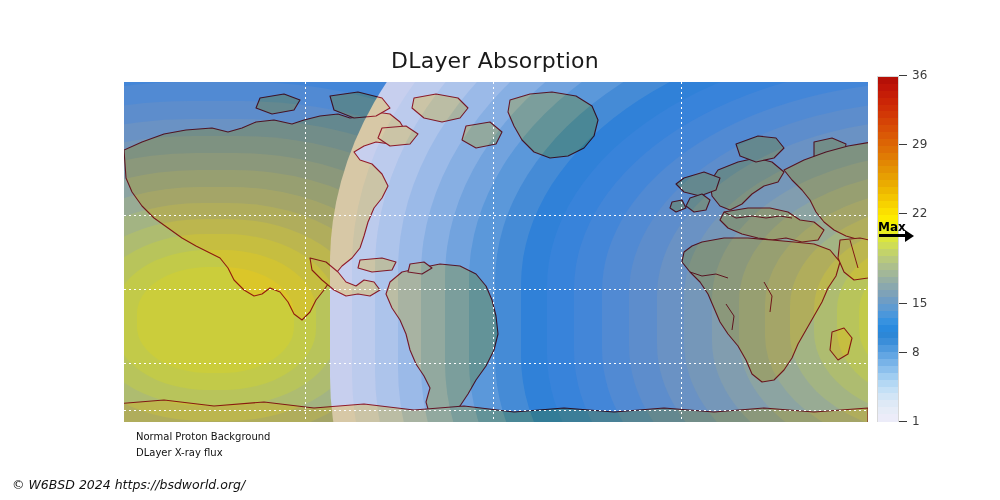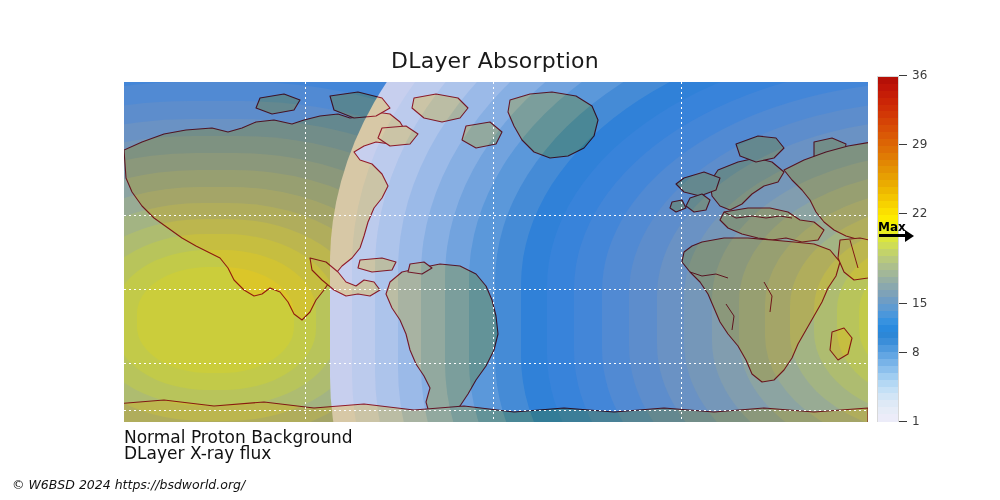--- a/index.html
+++ b/index.html
@@ -50,21 +50,21 @@
     display:flex;align-items:center;justify-content:center;
     font-size:17px;color:#3b3b3b;
   }
   .maxmark{position:absolute;left:877px;top:222px;width:46px;height:22px;}
   .maxmark .mtxt{position:absolute;left:1px;top:-2px;font-size:12px;font-weight:bold;color:#000;}
   .maxmark .marrow{position:absolute;left:2px;top:12px;width:28px;height:3px;background:#000;}
   .maxmark .mhead{position:absolute;left:28px;top:8px;width:0;height:0;
     border-left:9px solid #000;border-top:6px solid transparent;border-bottom:6px solid transparent;}
 
   
-  .cap-left{position:absolute;left:124px;top:429px;font-size:17px;color:#111;line-height:16px;}
+  .cap-left{position:absolute;left:136px;top:429px;font-size:10px;color:#111;line-height:16px;}
   .cap-right{position:absolute;left:724px;top:433px;font-size:12.5px;color:#111;}
   .copyright{position:absolute;left:12px;top:477px;font-size:12.5px;color:#111;font-style:italic;}
 </style>
 </head>
 <body>
 
 <div id="stage">
 
   <div class="title">DLayer Absorption</div>
 

